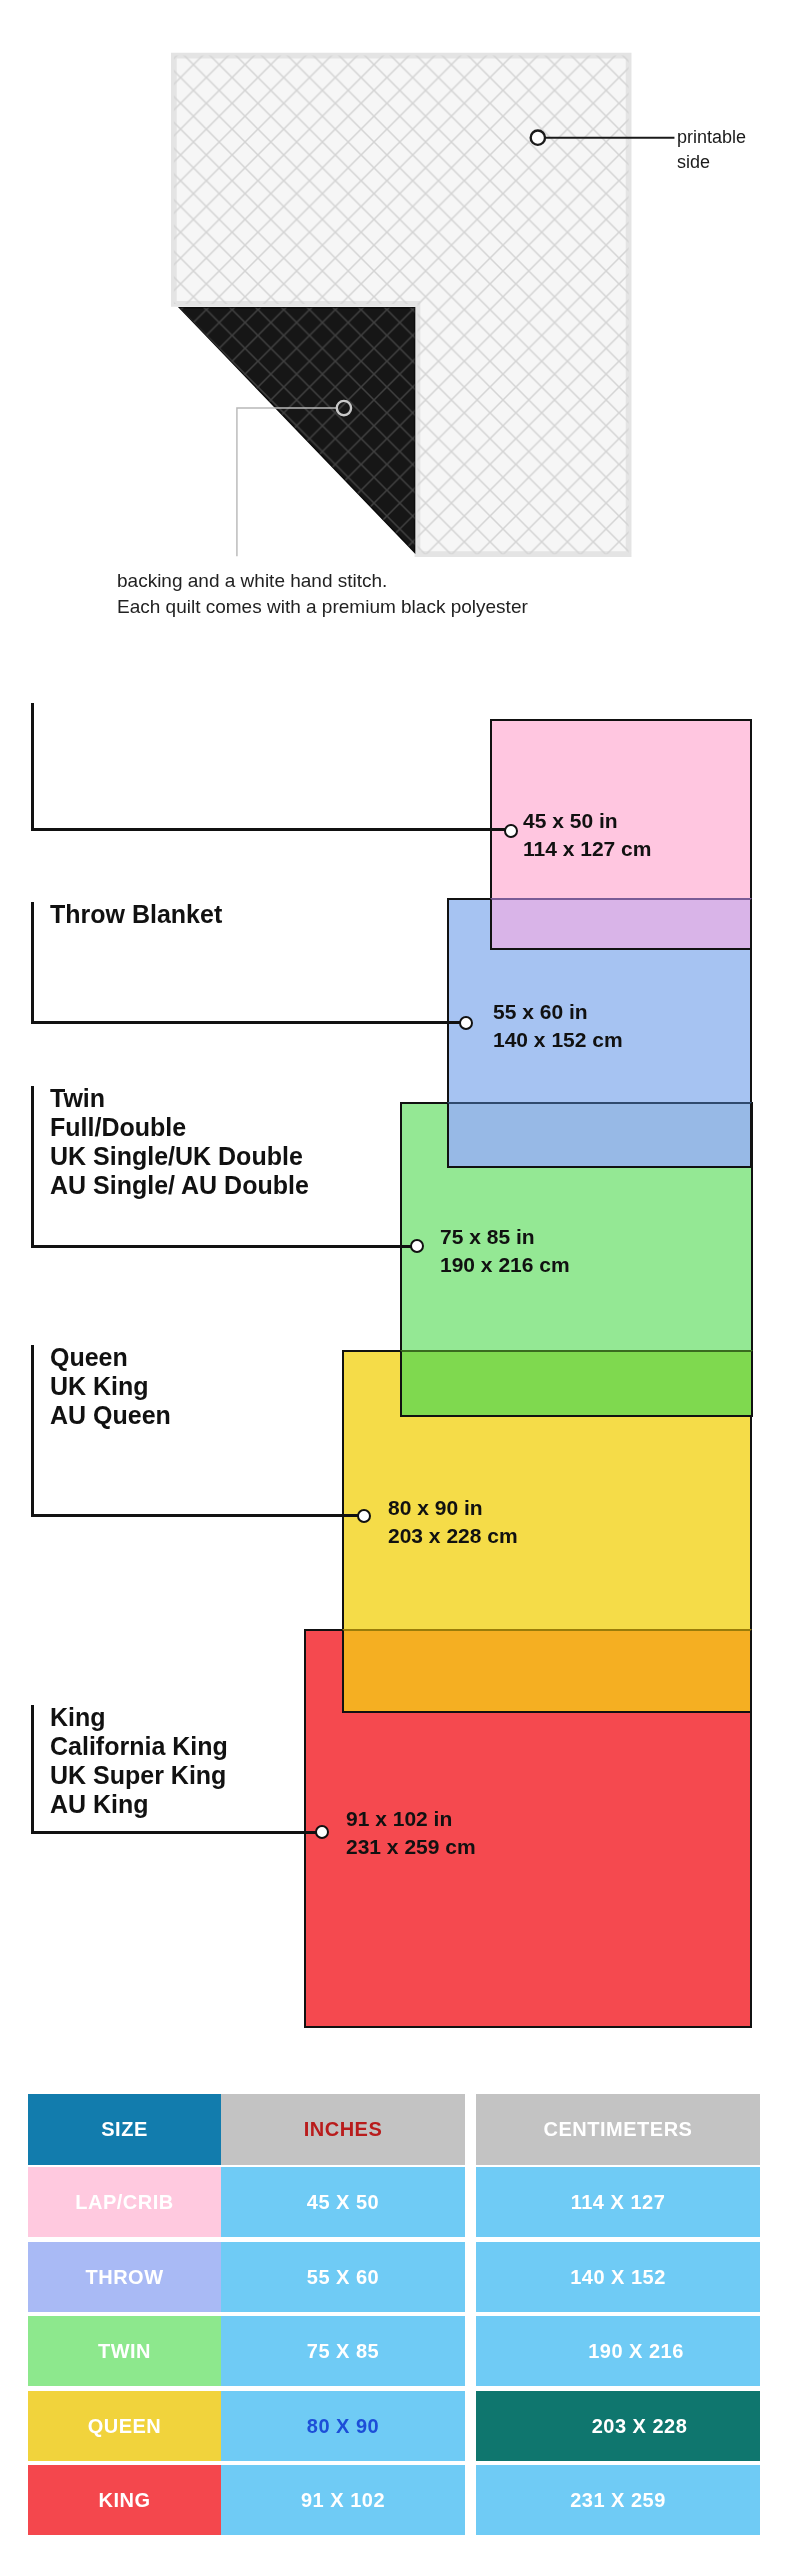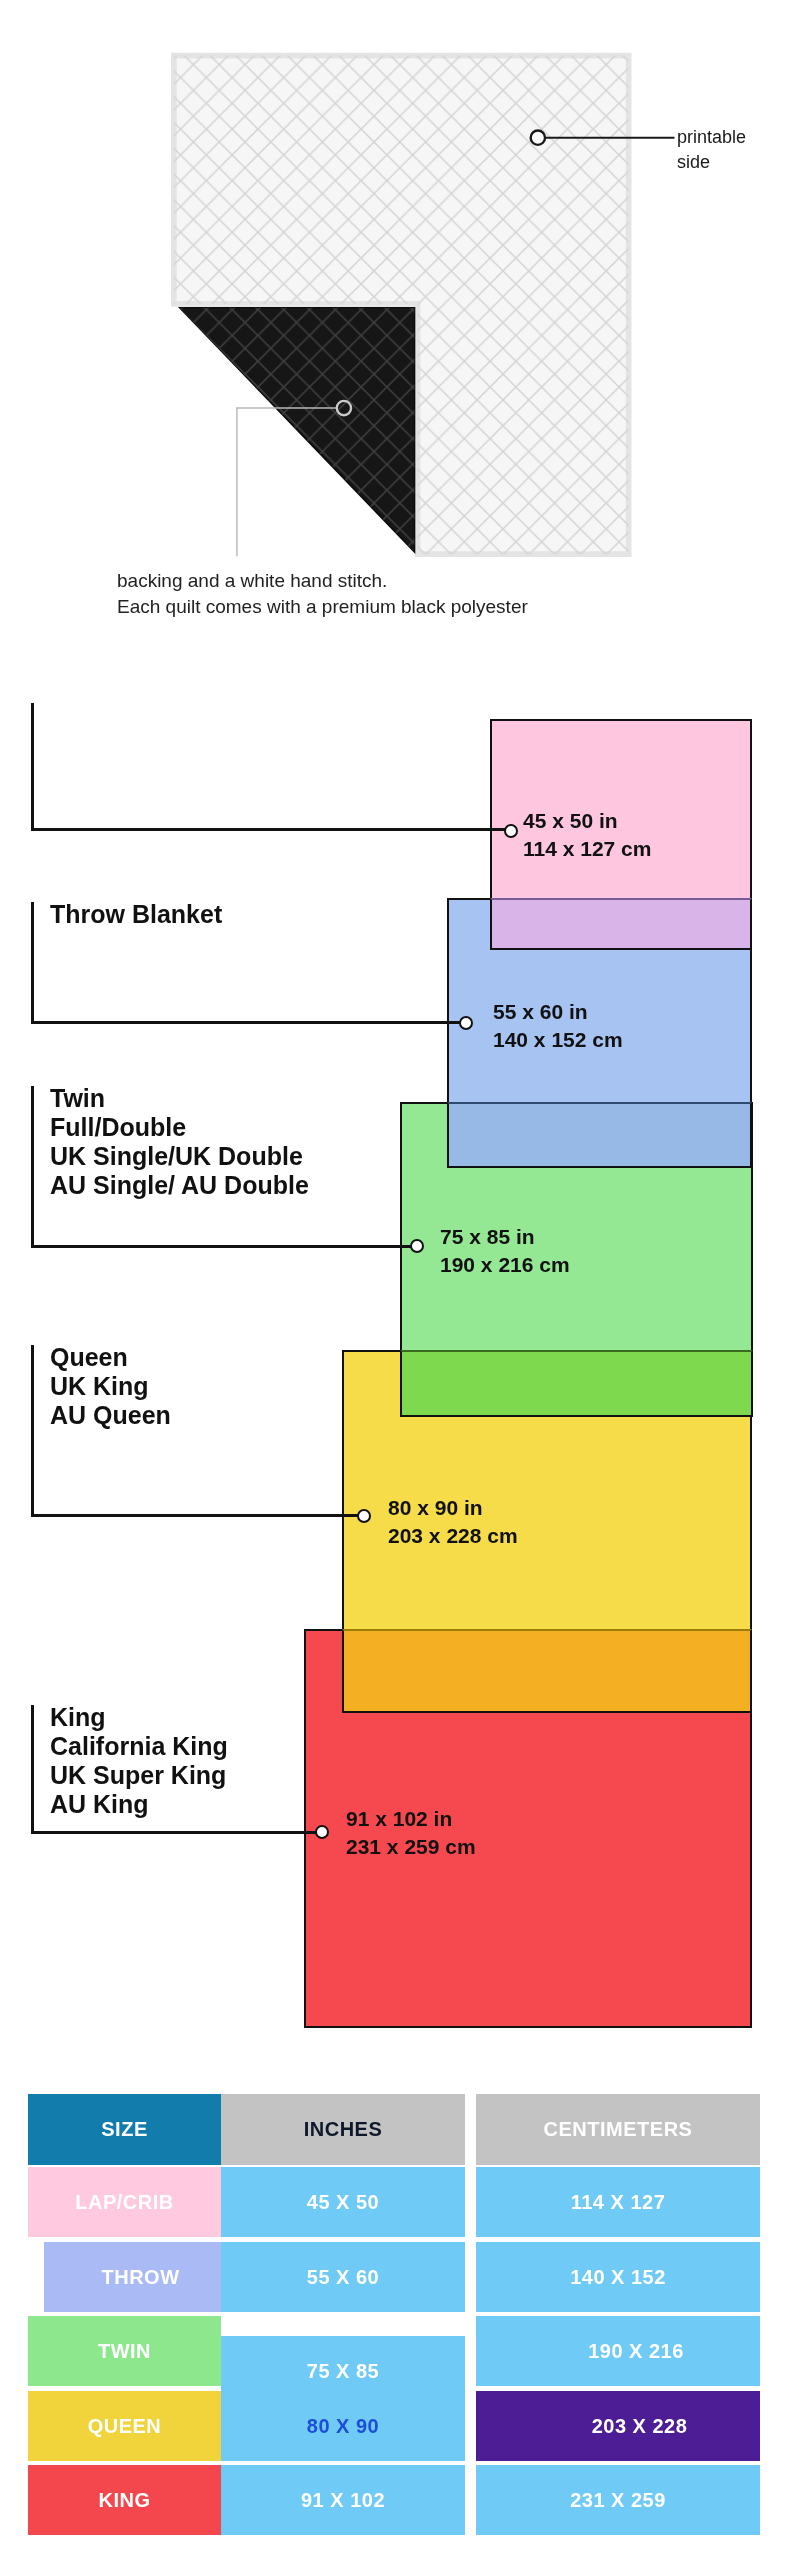--- a/index.html
+++ b/index.html
@@ -122,38 +122,38 @@
 
   <div class="marker" style="left:504px;top:824px;"></div>
   <div class="marker" style="left:459px;top:1016px;"></div>
   <div class="marker" style="left:410px;top:1239px;"></div>
   <div class="marker" style="left:357px;top:1509px;"></div>
   <div class="marker" style="left:315px;top:1825px;"></div>
 
   <div>
 
     <div class="tcell" style="left: 28px; top: 2094px; width: 193px; height: 71px; background-color: rgb(18, 124, 173); color: rgb(255, 255, 255);">SIZE</div>
-    <div class="tcell" style="left: 221px; top: 2094px; width: 244px; height: 71px; background-color: rgb(195, 195, 195); color: #0f172a;">INCHES</div>
+    <div class="tcell" style="left: 221px; top: 2094px; width: 244px; height: 71px; background-color: rgb(195, 195, 195); color: #b91c1c;">INCHES</div>
     <div class="tcell" style="left: 476px; top: 2094px; width: 284px; height: 71px; background-color: rgb(195, 195, 195); color: rgb(255, 255, 255);">CENTIMETERS</div>
 
     <div class="tcell" style="left: 28px; top: 2167px; width: 193px; height: 70px; background-color: rgb(255, 201, 223); color: rgb(255, 255, 255);">LAP/CRIB</div>
     <div class="tcell" style="left: 221px; top: 2167px; width: 244px; height: 70px; background-color: rgb(111, 203, 245); color: rgb(255, 255, 255);">45 X 50</div>
     <div class="tcell" style="left: 476px; top: 2167px; width: 284px; height: 70px; background-color: rgb(111, 203, 245); color: rgb(255, 255, 255);">114 X 127</div>
 
-    <div class="tcell" style="left: 44px; top: 2242px; width: 193px; height: 70px; background-color: rgb(169, 186, 245); color: rgb(255, 255, 255);">THROW</div>
+    <div class="tcell" style="left: 28px; top: 2242px; width: 193px; height: 70px; background-color: rgb(169, 186, 245); color: rgb(255, 255, 255);">THROW</div>
     <div class="tcell" style="left: 221px; top: 2242px; width: 244px; height: 70px; background-color: rgb(111, 203, 245); color: rgb(255, 255, 255);">55 X 60</div>
     <div class="tcell" style="left: 476px; top: 2242px; width: 284px; height: 70px; background-color: rgb(111, 203, 245); color: rgb(255, 255, 255);">140 X 152</div>
 
     <div class="tcell" style="left: 28px; top: 2316px; width: 193px; height: 70px; background-color: rgb(141, 232, 141); color: rgb(255, 255, 255);">TWIN</div>
-    <div class="tcell" style="left: 221px; top: 2316px; width: 244px; height: 70px; background-color: rgb(111, 203, 245); color: rgb(255, 255, 255); margin-top: 20px;">75 X 85</div>
+    <div class="tcell" style="left: 221px; top: 2316px; width: 244px; height: 70px; background-color: rgb(111, 203, 245); color: rgb(255, 255, 255);">75 X 85</div>
     <div class="tcell" style="left: 476px; top: 2316px; width: 284px; height: 70px; background-color: rgb(111, 203, 245); color: rgb(255, 255, 255); padding-left: 36px;">190 X 216</div>
 
     <div class="tcell" style="left: 28px; top: 2391px; width: 193px; height: 70px; background-color: rgb(241, 211, 60); color: rgb(255, 255, 255);">QUEEN</div>
     <div class="tcell" style="left: 221px; top: 2391px; width: 244px; height: 70px; background-color: rgb(111, 203, 245); color: #1d4ed8;">80 X 90</div>
-    <div class="tcell" style="left: 476px; top: 2391px; width: 284px; height: 70px; background-color: #4c1d95; color: rgb(255, 255, 255); padding-left: 43px;">203 X 228</div>
+    <div class="tcell" style="left: 476px; top: 2391px; width: 284px; height: 70px; background-color: #0f766e; color: rgb(255, 255, 255); padding-left: 43px;">203 X 228</div>
 
     <div class="tcell" style="left: 28px; top: 2465px; width: 193px; height: 70px; background-color: rgb(244, 71, 77); color: rgb(255, 255, 255);">KING</div>
     <div class="tcell" style="left: 221px; top: 2465px; width: 244px; height: 70px; background-color: rgb(111, 203, 245); color: rgb(255, 255, 255);">91 X 102</div>
     <div class="tcell" style="left: 476px; top: 2465px; width: 284px; height: 70px; background-color: rgb(111, 203, 245); color: rgb(255, 255, 255);">231 X 259</div>
   </div>
 
 </div>
 
 
 </body></html>

